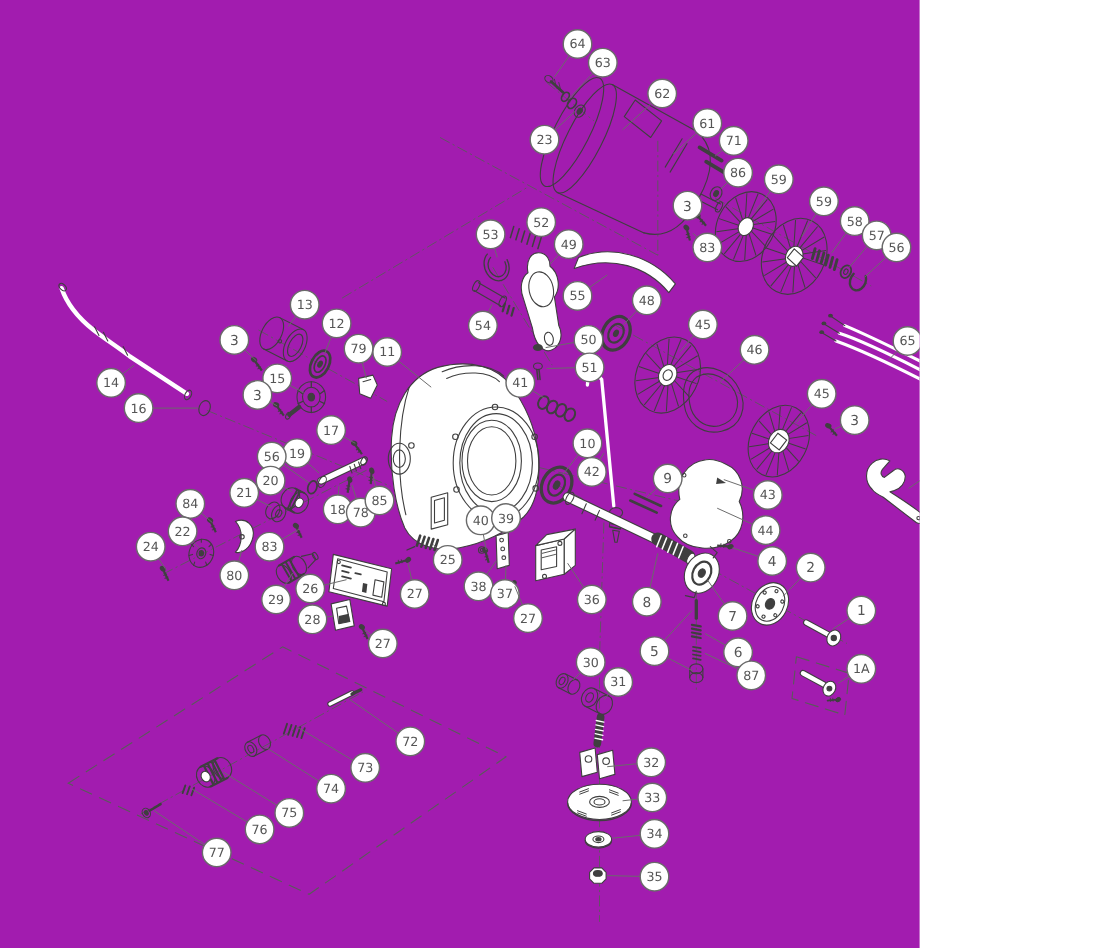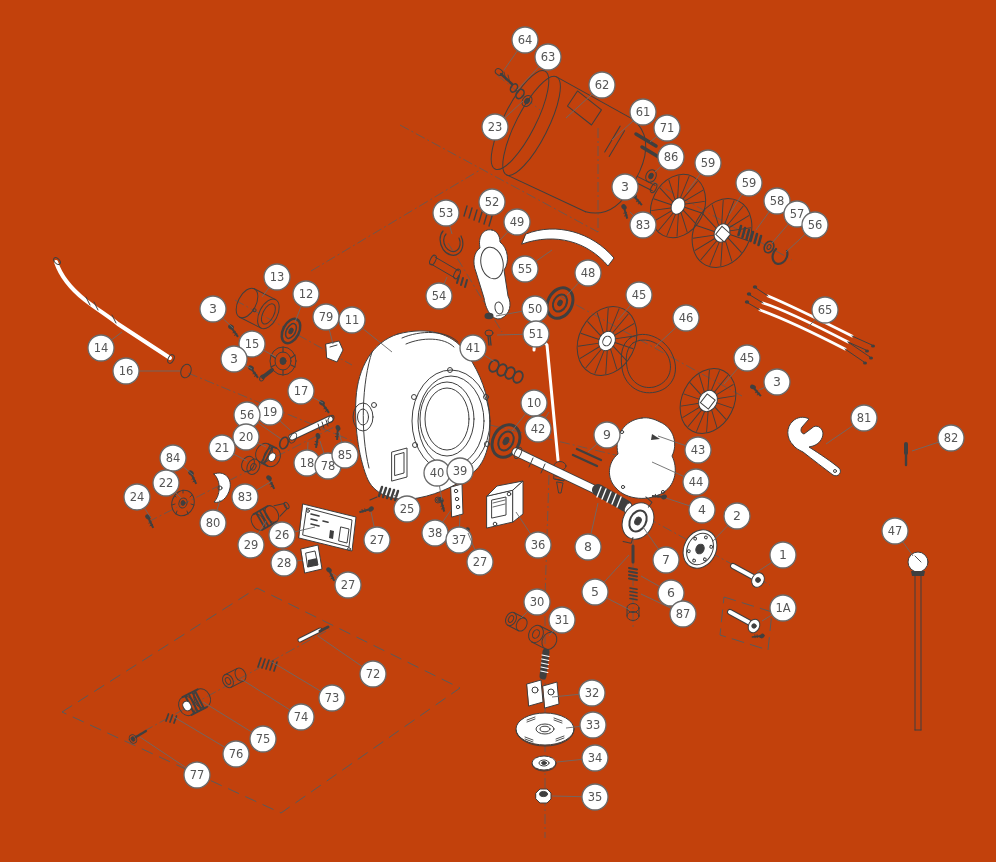--- a/index.html
+++ b/index.html
@@ -1,16 +1,16 @@
 <!DOCTYPE html>
 <html><head>
 <meta charset="utf-8">
 <style>
   html,body{margin:0;padding:0;background:#fff;}
-  #stage{position:relative;width:996px;height:862px;background:#c2410c;overflow:hidden;
+  #stage{position:relative;width:836px;height:862px;background:#a21caf;overflow:hidden;
          font-family:"DejaVu Sans",sans-serif;}
   svg{position:absolute;left:0;top:0;}
   .art{stroke:#3f3f3f;stroke-width:1;fill:none;stroke-linecap:round;stroke-linejoin:round;}
   .cl{stroke:#5a5a5a;stroke-width:0.8;fill:none;stroke-dasharray:10 3 2 3;}
   .dash{stroke:#5a5a5a;stroke-width:1;fill:none;stroke-dasharray:12 7;}
   .dk{fill:#3f3f3f;stroke:none;}
   .wt{stroke:#fff;fill:none;stroke-linecap:round;stroke-linejoin:round;}
   text{font-family:"DejaVu Sans",sans-serif;}
 </style>
 </head>

